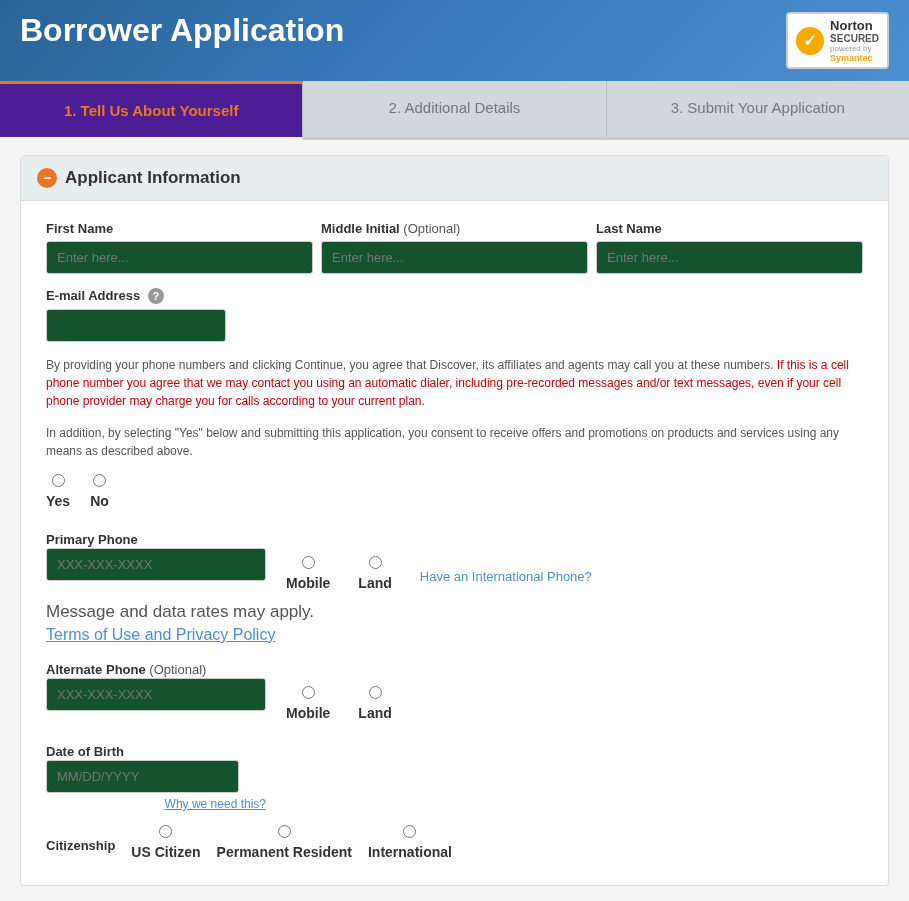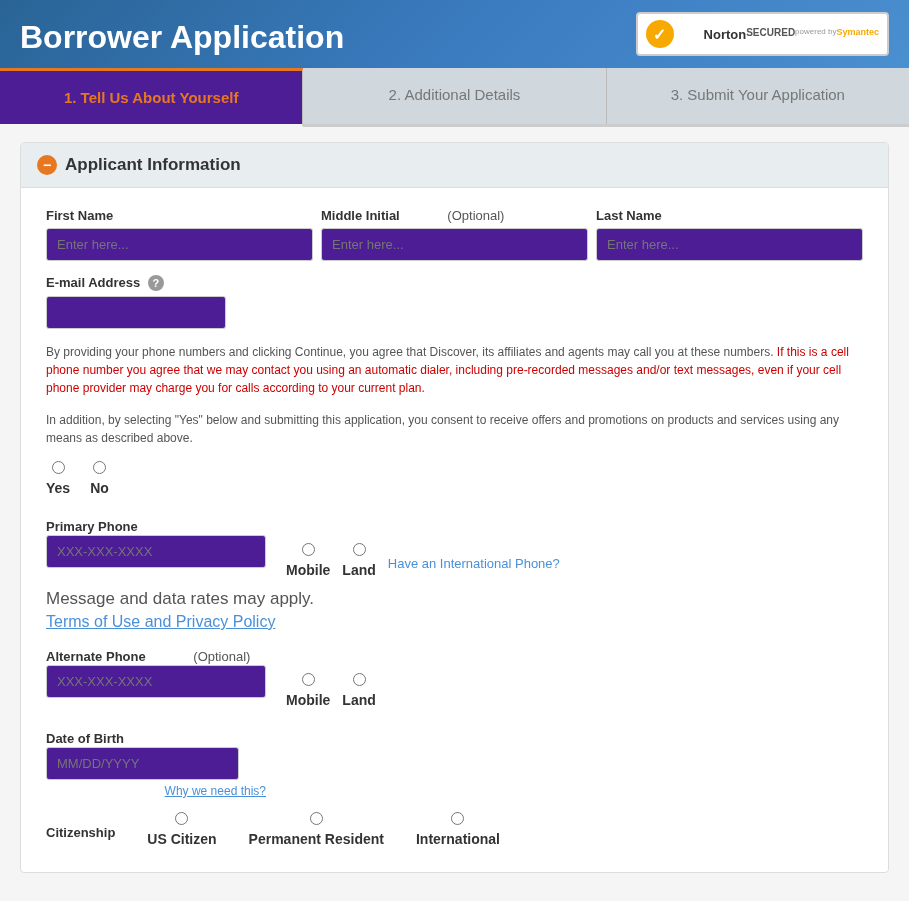--- a/index.html
+++ b/index.html
@@ -8,21 +8,21 @@
       background: #e8edf0;
       width: 909px;
       min-height: 901px;
     }
 
     
     .header {
       background: linear-gradient(135deg, #2a6496 0%, #3a7bbf 50%, #4a8fd0 100%);
       padding: 12px 20px;
       display: flex;
-      align-items: flex-end;
+      align-items: flex-start;
       justify-content: space-between;
       min-height: 60px;
     }
     .header-title {
       color: white;
       font-size: 32px;
       font-weight: bold;
     }
     .norton-badge {
       background: white;
@@ -42,22 +42,21 @@
       border-radius: 50%;
       display: flex;
       align-items: center;
       justify-content: center;
       color: white;
       font-size: 16px;
       font-weight: bold;
     }
     .norton-text-block {
       display: flex;
-      flex-direction: row;
-      margin-left: 24px;
+      flex-direction: column;
     }
     .norton-secured {
       font-weight: bold;
       font-size: 13px;
       color: #333;
     }
     .norton-powered {
       font-size: 8px;
       color: #999;
     }
@@ -149,21 +148,20 @@
 
     label {
       font-size: 13px;
       font-weight: bold;
       color: #333;
       margin-bottom: 5px;
     }
     label .optional {
       font-weight: normal;
       color: #555;
-      padding-left: 44px;
     }
     .help-icon {
       display: inline-flex;
       align-items: center;
       justify-content: center;
       width: 16px;
       height: 16px;
       background: #999;
       color: white;
       border-radius: 50%;
@@ -171,21 +169,21 @@
       cursor: pointer;
       margin-left: 4px;
     }
 
     input[type="text"], input[type="email"] {
       border: 1px solid #ccc;
       border-radius: 3px;
       padding: 8px 10px;
       font-size: 13px;
       color: #aaa;
-      background: #4c1d95;
+      background: #14532d;
     }
 
     
     .disclaimer {
       font-size: 12px;
       color: #555;
       line-height: 1.5;
       margin-bottom: 14px;
     }
     .disclaimer .red-text {
@@ -219,21 +217,21 @@
       gap: 20px;
       margin-bottom: 6px;
     }
     .phone-input-wrap {
       flex: 0 0 220px;
       border-radius: 14px;
     }
     .phone-type-group {
       display: flex;
       align-items: center;
-      gap: 12px;
+      gap: 28px;
       padding-top: 8px;
       flex: 1;
     }
     .int-phone-link {
       color: #4a90d9;
       font-size: 13px;
       cursor: pointer;
       text-decoration: none;
     }
     .small-text {
@@ -258,21 +256,21 @@
       display: block;
       text-align: right;
       margin-top: 4px;
       width: 220px;
     }
 
     
     .citizenship-row {
       display: flex;
       align-items: center;
-      gap: 32px;
+      gap: 16px;
     }
     .citizenship-label {
       font-size: 13px;
       font-weight: bold;
       color: #333;
     }
 
     
     .footer {
       background: #f5f5f5;

